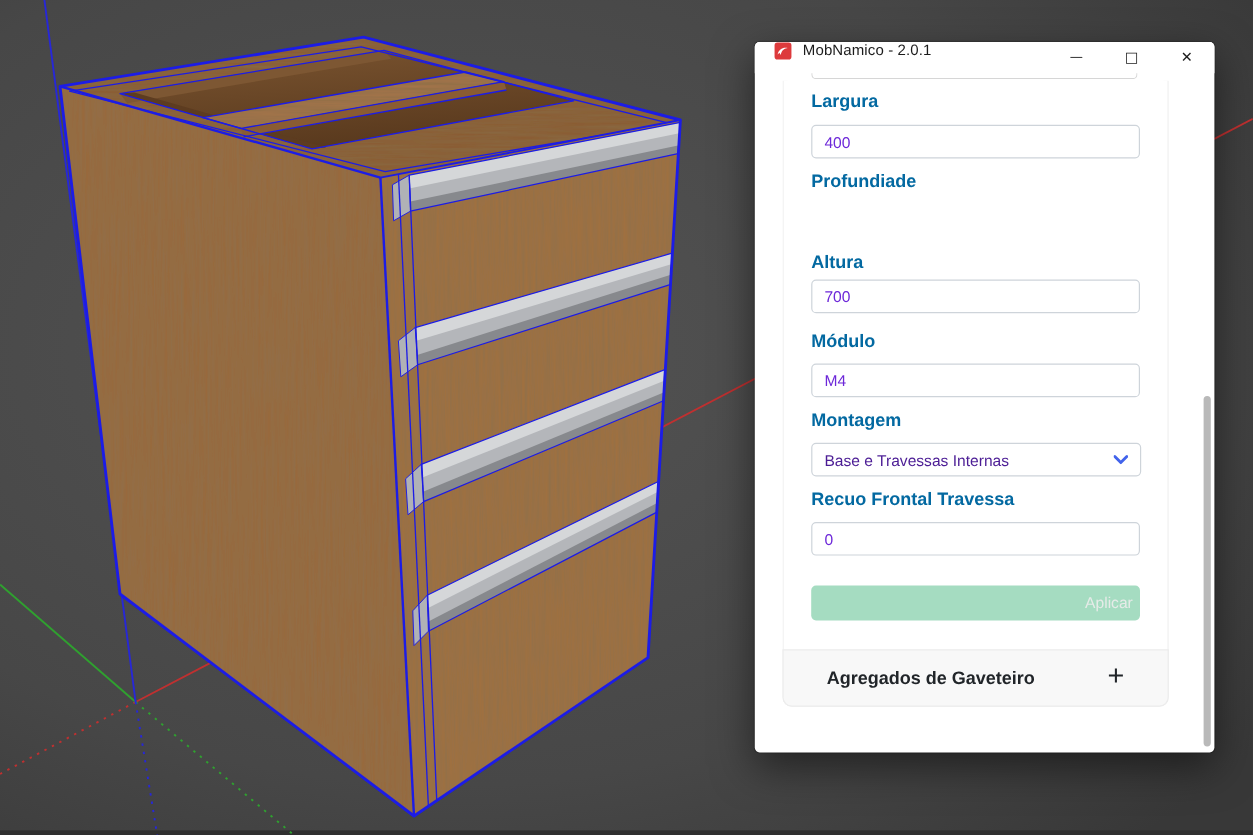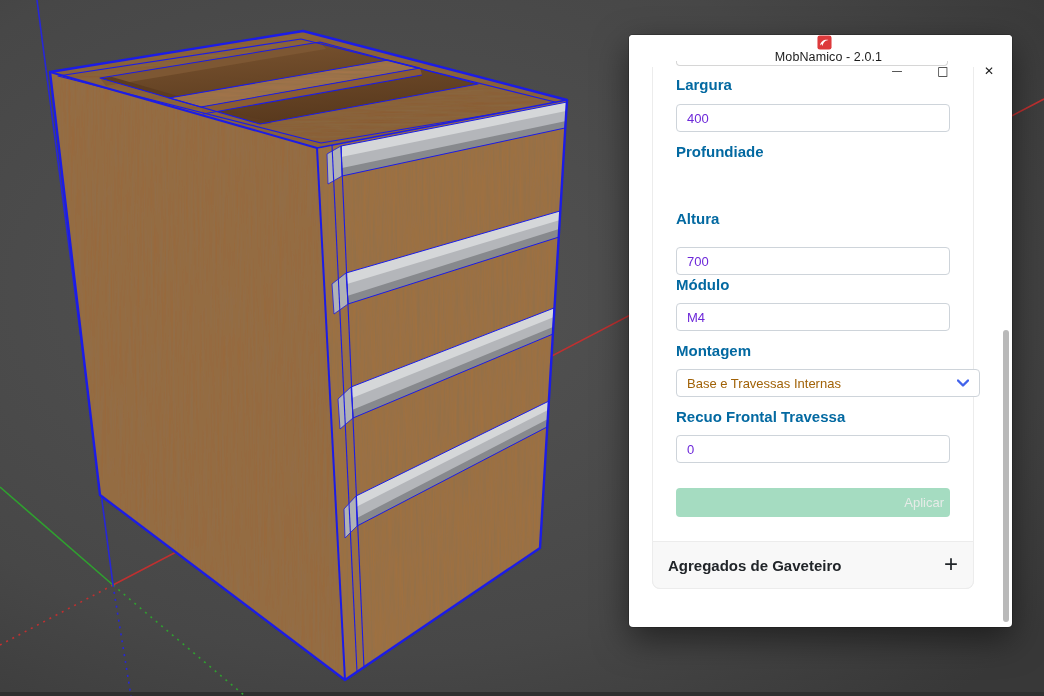--- a/index.html
+++ b/index.html
@@ -13,21 +13,21 @@
 
   
   .app-window{
     position:absolute;left:629px;top:35px;width:383px;height:592px;
     background:#ffffff;border-radius:4px;
     box-shadow:0 12px 34px rgba(0,0,0,.5),0 0 0 1px rgba(0,0,0,.18);
   }
   .titlebar{
     position:absolute;left:0;top:0;right:0;height:26px;z-index:3;
     background:#fff;border-radius:4px 4px 0 0;
-    display:flex;align-items:center;padding-left:16px;box-sizing:border-box;flex-direction:column;
+    display:flex;padding-left:16px;box-sizing:border-box;
   }
   .app-icon{width:15px;height:15px;margin-right:9px;flex:0 0 auto;}
   .app-title{font-size:12.5px;color:#1b1b1b;letter-spacing:.1px;white-space:nowrap;}
   .win-buttons{margin-left:auto;display:flex;height:100%;}
   .win-btn{
     width:46px;height:100%;display:flex;align-items:center;justify-content:center;
     font-size:12px;color:#1a1a1a;cursor:default;background:transparent;border:none;padding:0;
     font-family:"DejaVu Sans",sans-serif;
   }
   .win-btn.min span{font-size:11px;transform:translateY(-1px);}
@@ -47,34 +47,34 @@
   .field-label{
     position:absolute;left:23px;font-size:15px;font-weight:bold;color:#0369a1;
   }
   .text-input{
     position:absolute;left:23px;width:274px;height:28px;box-sizing:border-box;
     border:1px solid #ced4da;border-radius:4px;background:#fff;
     font-size:13px;color:#6d28d9;padding:0 10px;outline:none;
     font-family:"Liberation Sans","DejaVu Sans",sans-serif;
   }
   .select-box{
-    position:absolute;left:23px;width:304px;height:28px;box-sizing:border-box;
+    position:absolute;left:23px;width:275px;height:28px;box-sizing:border-box;
     border:1px solid #ced4da;border-radius:4px;background:#fff;
-    display:flex;align-items:center;padding:0 10px;font-size:13px;color:#a16207;justify-content:flex-end;
+    display:flex;align-items:center;padding:0 10px;font-size:13px;color:#4c1d95;justify-content:flex-end;
   }
   .select-box .chev{margin-left:auto;display:flex;align-items:center;}
   .apply-btn{
     position:absolute;left:23px;top:421px;width:274px;height:29px;
     background:#a5dcc1;border:none;border-radius:4px;
     font-size:13px;color:#e6ebe8;font-family:"Liberation Sans","DejaVu Sans",sans-serif;text-align:right;
   }
   .card-footer{
     position:absolute;left:-1px;right:-1px;bottom:-1px;height:48px;box-sizing:border-box;
     background:#f8f8f8;border:1px solid #ececec;border-radius:0 0 8px 8px;
-    display:flex;align-items:center;padding:0 15px;
+    display:flex;align-items:center;padding:0 36px;
   }
   .card-footer .foot-title{font-size:15px;font-weight:bold;color:#212529;}
   .card-footer .plus{margin-left:auto;font-size:24px;font-weight:300;color:#212529;line-height:1;transform:translateY(-1px);}
 
   .scroll-thumb{
     position:absolute;left:374px;top:295px;width:6px;height:292px;
     background:#b9b9b9;border-radius:3px;
   }
 </style>
 </head>
@@ -207,21 +207,21 @@
   </div>
 
   <div class="form-card">
 
     <div class="field-label" style="top:9px">Largura</div>
     <input class="text-input" style="top: 37px;" value="400">
 
     <div class="field-label" style="top:76px">Profundiade</div>
 
     <div class="field-label" style="top:143px">Altura</div>
-    <input class="text-input" style="top: 180px;" value="700">
+    <input class="text-input" style="top: 166px;" value="700">
 
     <div class="field-label" style="top:209px">Módulo</div>
     <input class="text-input" style="top: 236px;" value="M4">
 
     <div class="field-label" style="top:275px">Montagem</div>
     <div class="select-box" style="top:302px">
       <span>Base e Travessas Internas</span>
       <span class="chev">
         <svg width="12" height="8" viewBox="0 0 12 8">
               <polyline points="1,1.5 6,6.5 11,1.5" fill="none" stroke="#4263eb" stroke-width="2.4" stroke-linecap="round" stroke-linejoin="round"></polyline>

